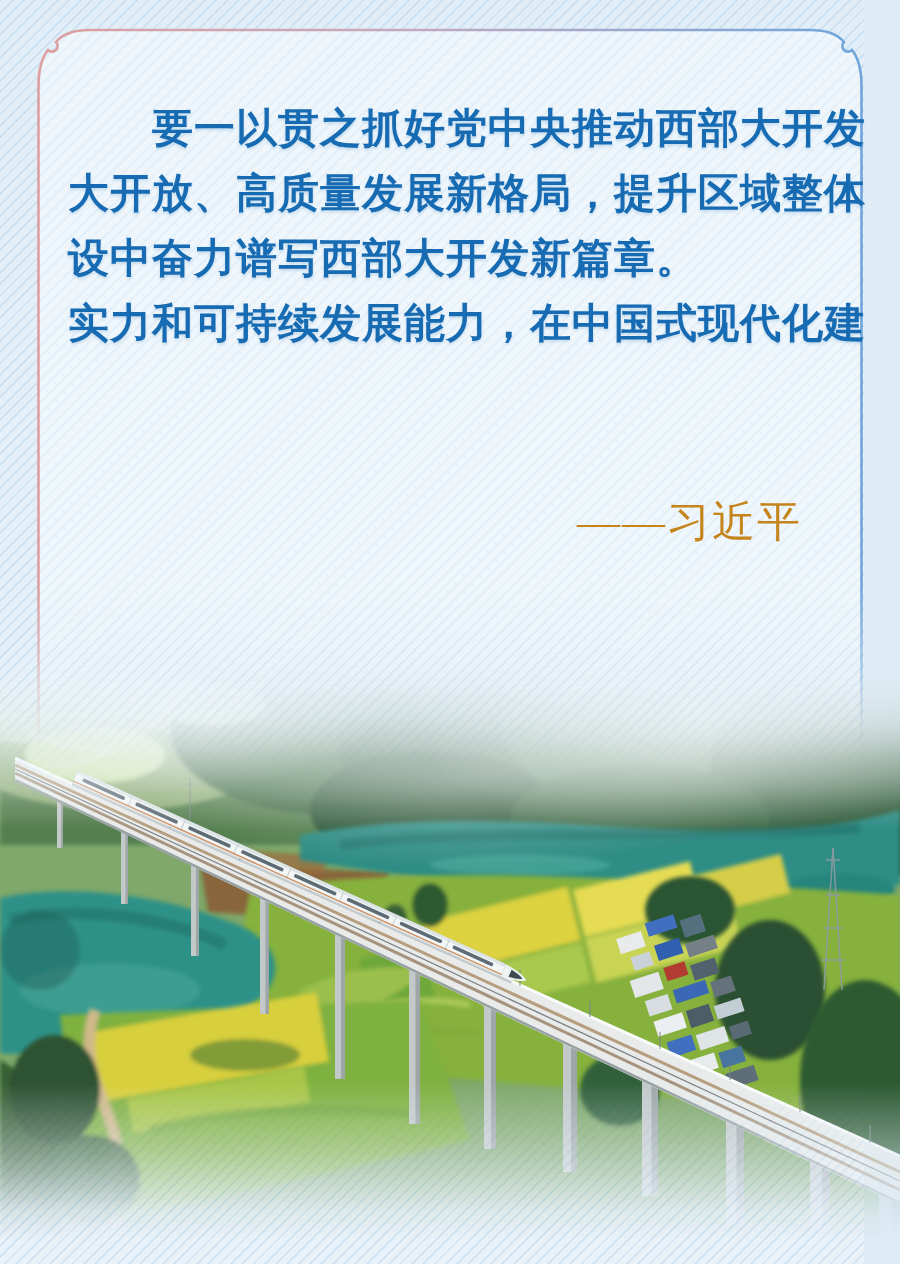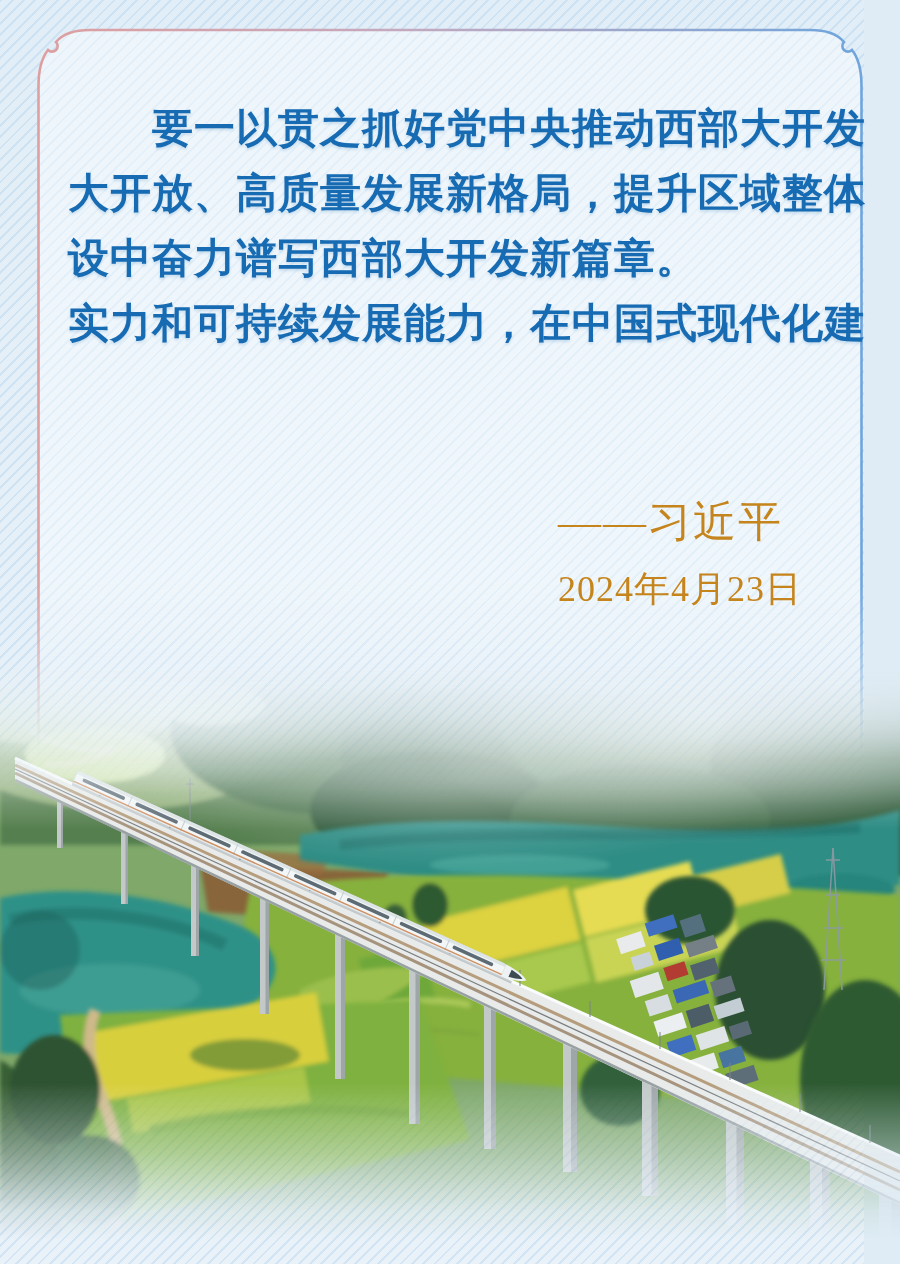--- a/index.html
+++ b/index.html
@@ -68,21 +68,20 @@
 
   <div class="quote">
     <p class="qline indent">要一以贯之抓好党中央推动西部大开发</p>
     <p class="qline">大开放、高质量发展新格局，提升区域整体</p>
     <p class="qline">设中奋力谱写西部大开发新篇章。</p>
     <p class="qline">实力和可持续发展能力，在中国式现代化建</p>
   </div>
 
   <div class="attrib">
     <div class="author">——习近平</div>
-    <div class="date">2024年4月23日</div>
   </div>
 
   <div class="photo">
     <svg width="900" height="580" viewBox="0 0 900 580">
       <defs>
         <filter id="b2">
             <feGaussianBlur stdDeviation="2"></feGaussianBlur>
           </filter>
         <filter id="b4">
             <feGaussianBlur stdDeviation="4"></feGaussianBlur>

